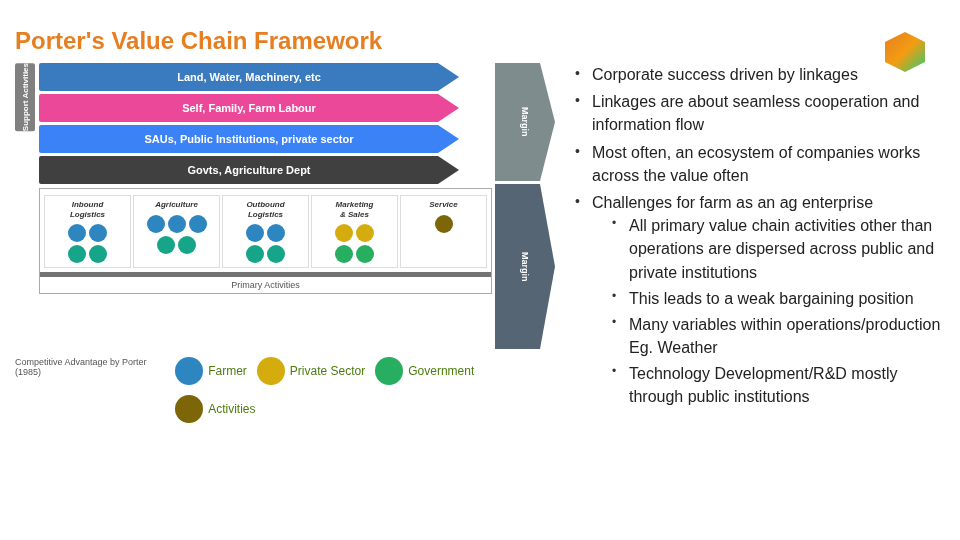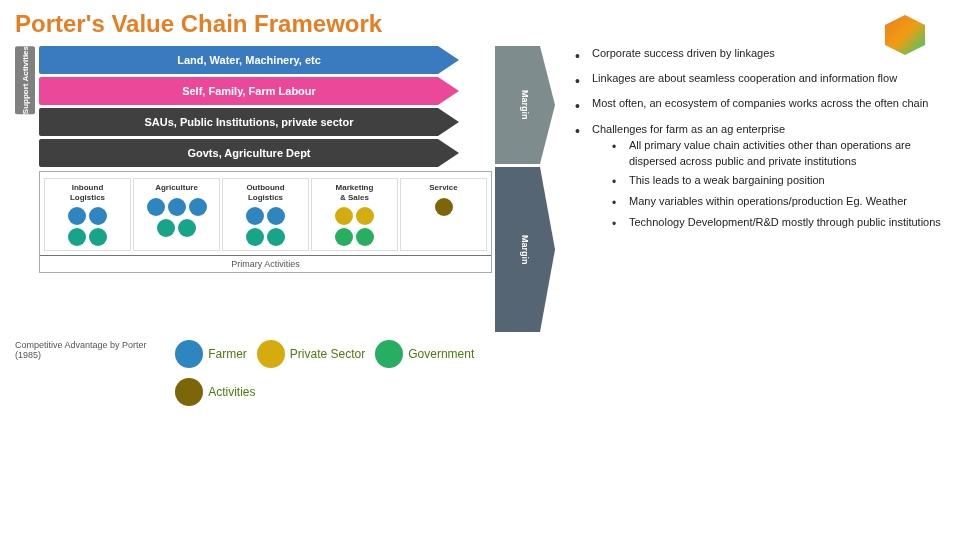--- a/index.html
+++ b/index.html
@@ -8,21 +8,21 @@
       background: #fff;
       width: 960px;
       height: 540px;
       overflow: hidden;
       position: relative;
     }
 
     .page {
       width: 960px;
       height: 540px;
-      padding: 10px 15px;
+      padding: 27px 15px;
       display: flex;
       flex-direction: column;
     }
 
     .title {
       font-size: 24px;
       font-weight: bold;
       color: #e67e22;
       margin-bottom: 8px;
     }
@@ -49,31 +49,32 @@
       color: white;
       font-size: 11px;
       font-weight: bold;
       border-radius: 2px;
       position: relative;
       clip-path: polygon(0 0, 95% 0, 100% 50%, 95% 100%, 0 100%);
     }
 
     .row-land { background: #3a7abf; width: 420px; }
     .row-self { background: #ec4899; width: 420px; }
-    .row-saus { background: #404040; width: 420px; }
+    .row-saus { background: #3b82f6; width: 420px; }
     .row-govts { background: #404040; width: 420px; }
 
     .activity-col {
       flex: 1;
       display: flex;
       flex-direction: column;
       align-items: center;
       border: 1px solid #ddd;
       padding: 4px 2px;
       position: relative;
+      font-style: italic;
     }
 
     .activity-label {
       font-size: 8px;
       font-weight: bold;
       color: #333;
       text-align: center;
       margin-bottom: 5px;
       line-height: 1.2;
     }
@@ -96,21 +97,21 @@
     .c-teal { background: #17a589; }
     .c-green { background: #27ae60; }
     .c-yellow { background: #d4ac0d; }
     .c-brown { background: #7d6608; }
 
     .primary-label-bottom {
       text-align: center;
       font-size: 9px;
       color: #555;
       padding: 3px;
-      border-top: 1px solid #737373;
+      border-top: 5px solid #737373;
     }
 
     .full-diagram {
       display: flex;
       flex-direction: row;
       align-items: stretch;
     }
 
     .left-section {
       flex: 1;
@@ -205,21 +206,21 @@
     }
 
     .bullet-dot {
       min-width: 12px;
       color: #333;
       font-size: 14px;
     }
 
     .bullet-text {
       flex: 1;
-      font-size: 11px;
+      font-size: 16px;
       line-height: 1.45;
     }
 
     .sub-bullets {
       margin-left: 20px;
     }
 
     .sub-bullet {
       display: flex;
       gap: 5px;
@@ -395,21 +396,21 @@
         <span class="bullet-text">Corporate success driven by linkages</span>
       </div>
 
       <div class="bullet-main">
         <span class="bullet-dot">•</span>
         <span class="bullet-text">Linkages are about seamless cooperation and information flow</span>
       </div>
 
       <div class="bullet-main">
         <span class="bullet-dot">•</span>
-        <span class="bullet-text">Most often, an ecosystem of companies works across the often chain</span>
+        <span class="bullet-text">Most often, an ecosystem of companies works across the value often</span>
       </div>
 
       <div class="bullet-main">
         <span class="bullet-dot">•</span>
         <div style="flex:1;">
           <span class="bullet-text">Challenges for farm as an ag enterprise</span>
           <div class="sub-bullets">
             <div class="sub-bullet">
               <span class="sub-bullet-dot">•</span>
               <span class="bullet-text">All primary value chain activities other than operations are dispersed across public and private institutions</span>

